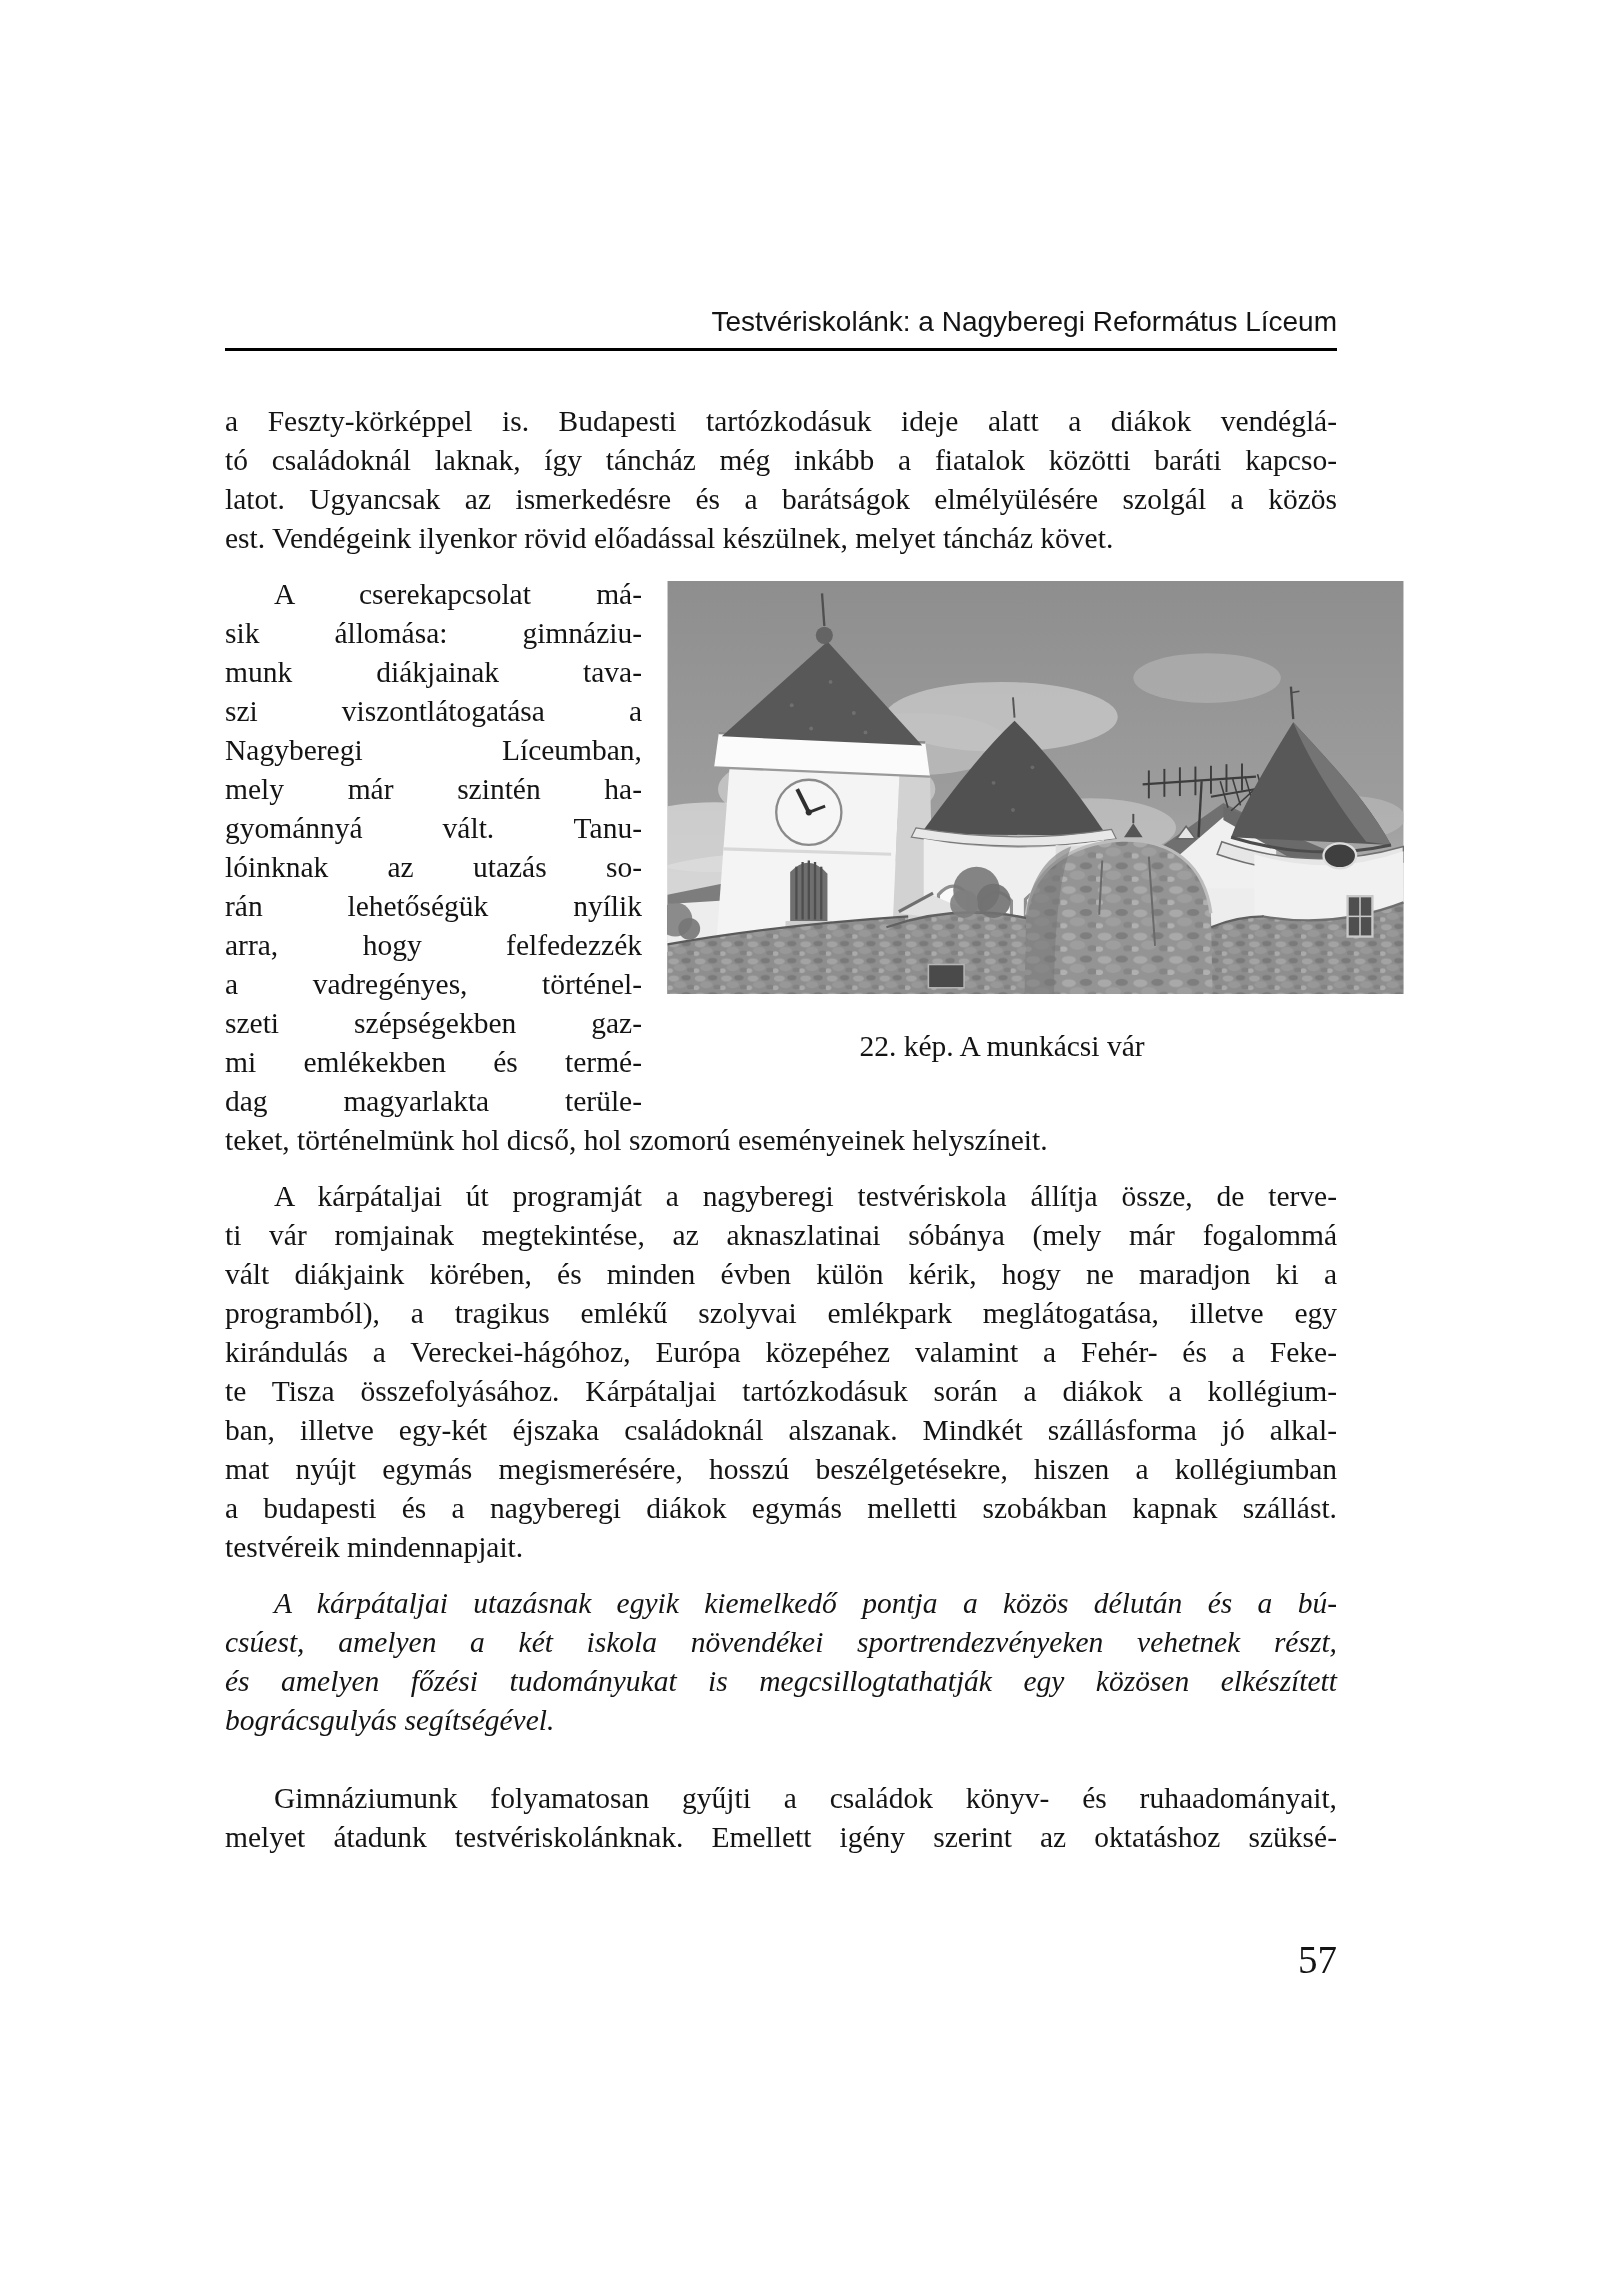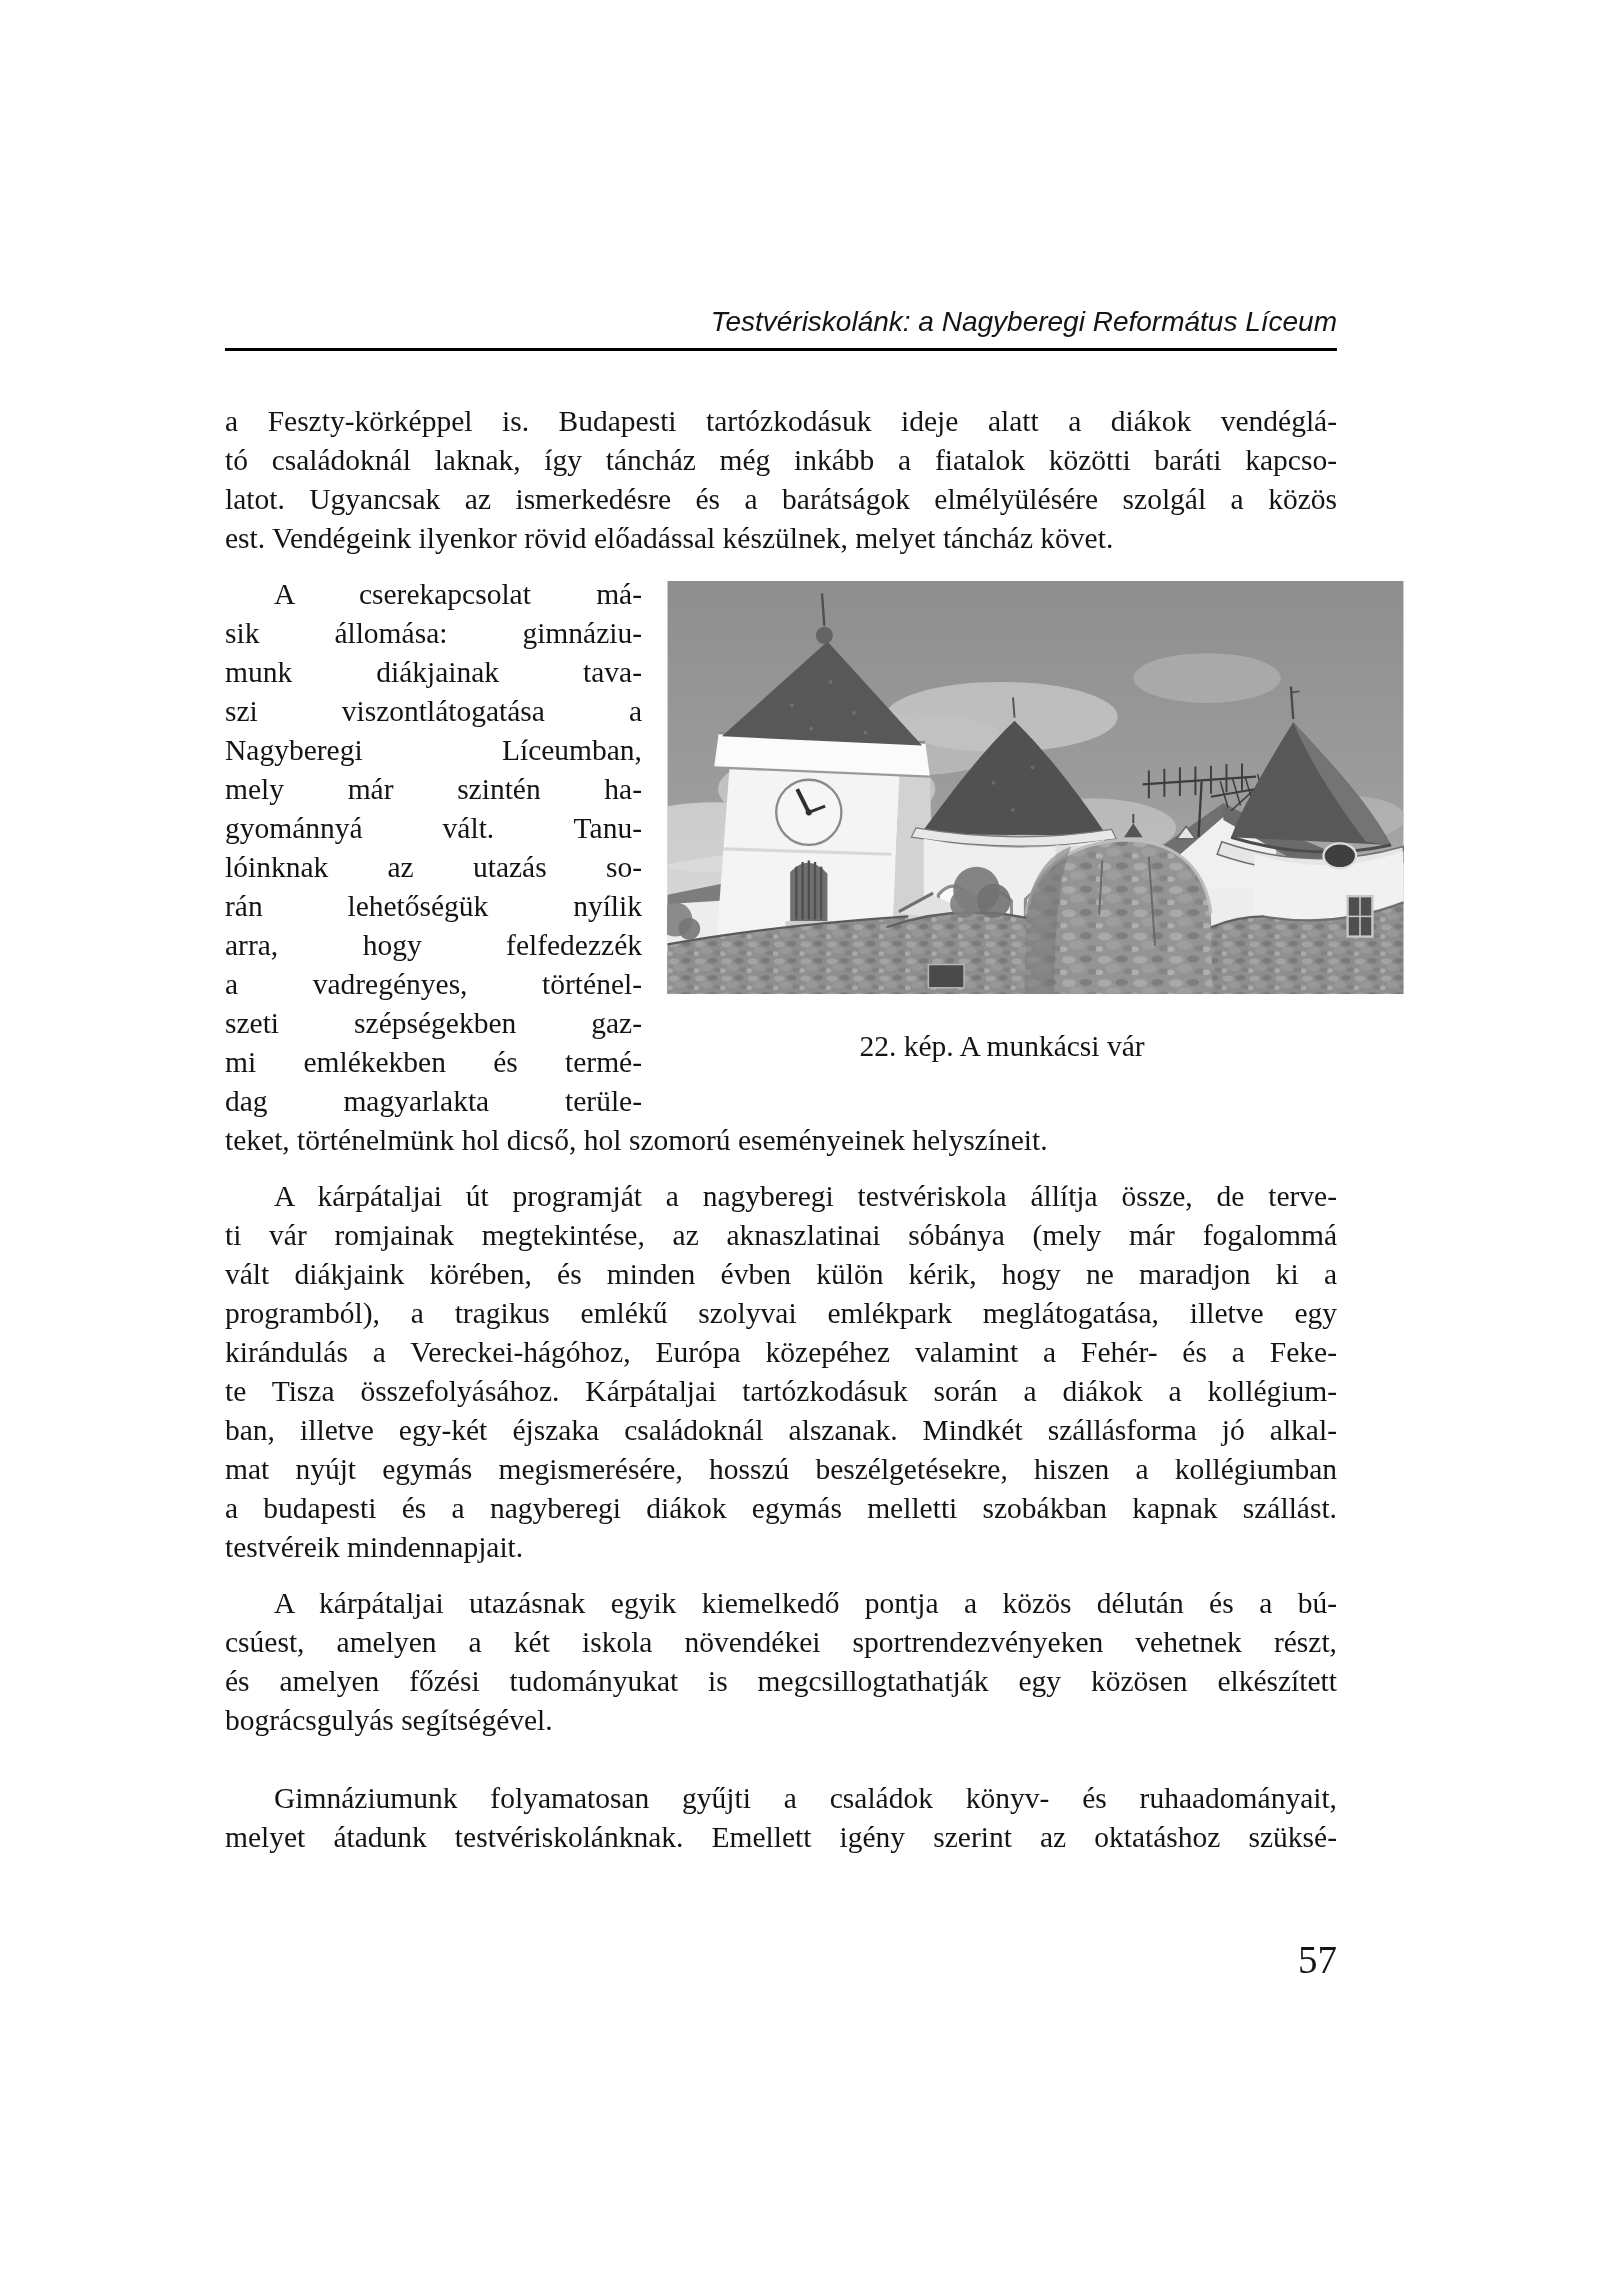--- a/index.html
+++ b/index.html
@@ -9,32 +9,31 @@
     background:#ffffff;
     font-family:"Liberation Serif","DejaVu Serif",serif;
     color:#141414;
     overflow:hidden;
   }
   .textblock{
     position:absolute;left:225px;top:305px;width:1112px;
   }
   .header{
     font-family:"Liberation Sans","DejaVu Sans",sans-serif;
-    font-style:italic;
     font-size:28px;line-height:34px;
     text-align:right;
     padding-bottom:9.3px;
     border-bottom:3.1px solid #000;
   }
   .bodytext{
     margin-top:51px;
     font-size:29.5px;line-height:39px;
   }
   .para{margin:0 0 17px 0;}
-  .para.gap-lg{margin-bottom:39px;}
+  .para.gap-lg{margin-bottom:39px;font-style:italic;}
   .line{text-align:justify;text-align-last:justify;}
   .line.plain{text-align-last:left;}
   .line.indent{text-indent:49px;}
   figure.photo{
     float:right;
     width:670px;
     margin:6.2px 0 47px 25px;
     padding:0;
   }
   figure.photo svg{display:block;}

